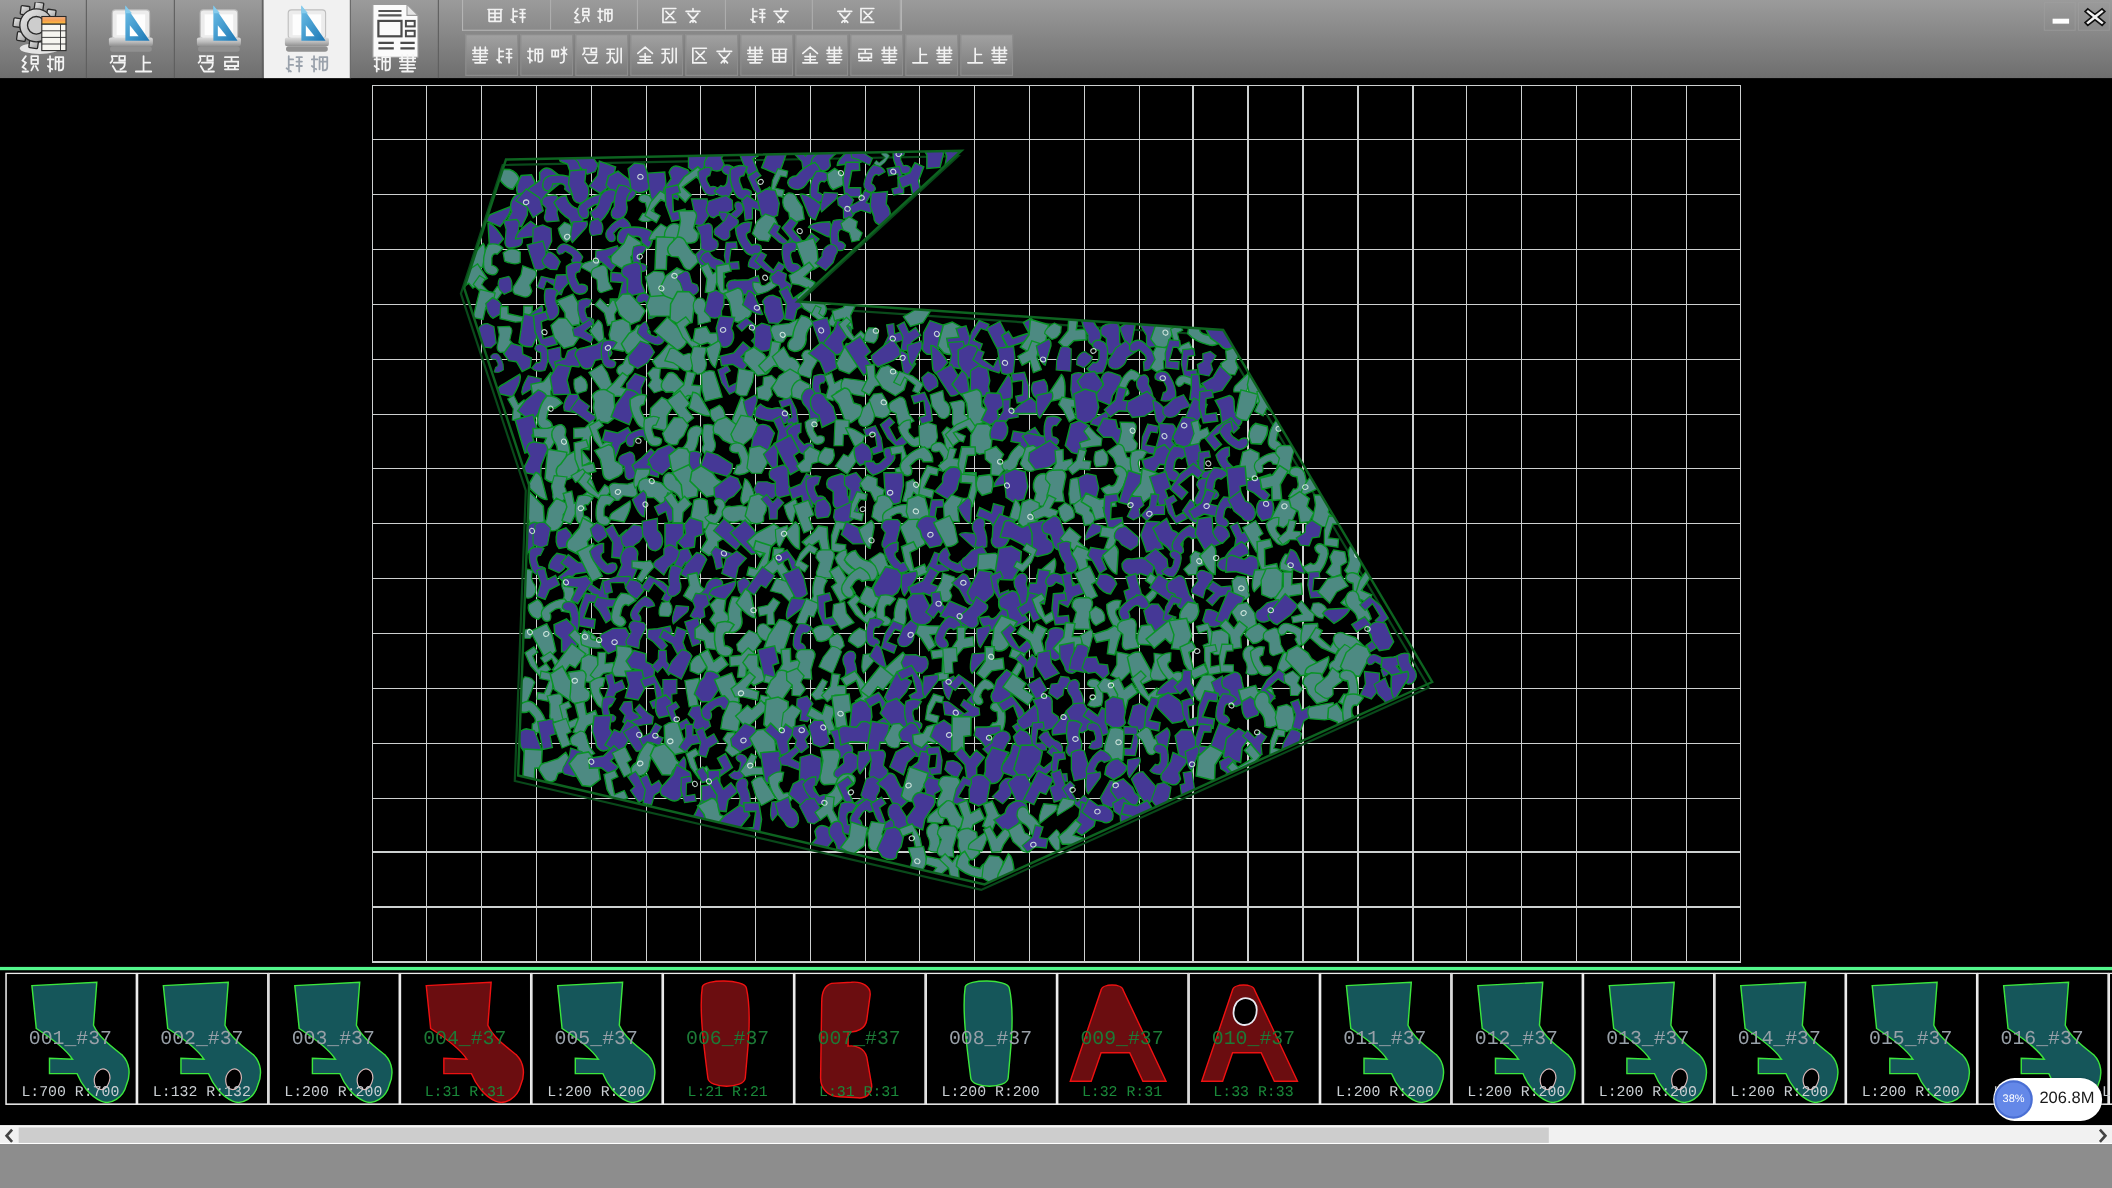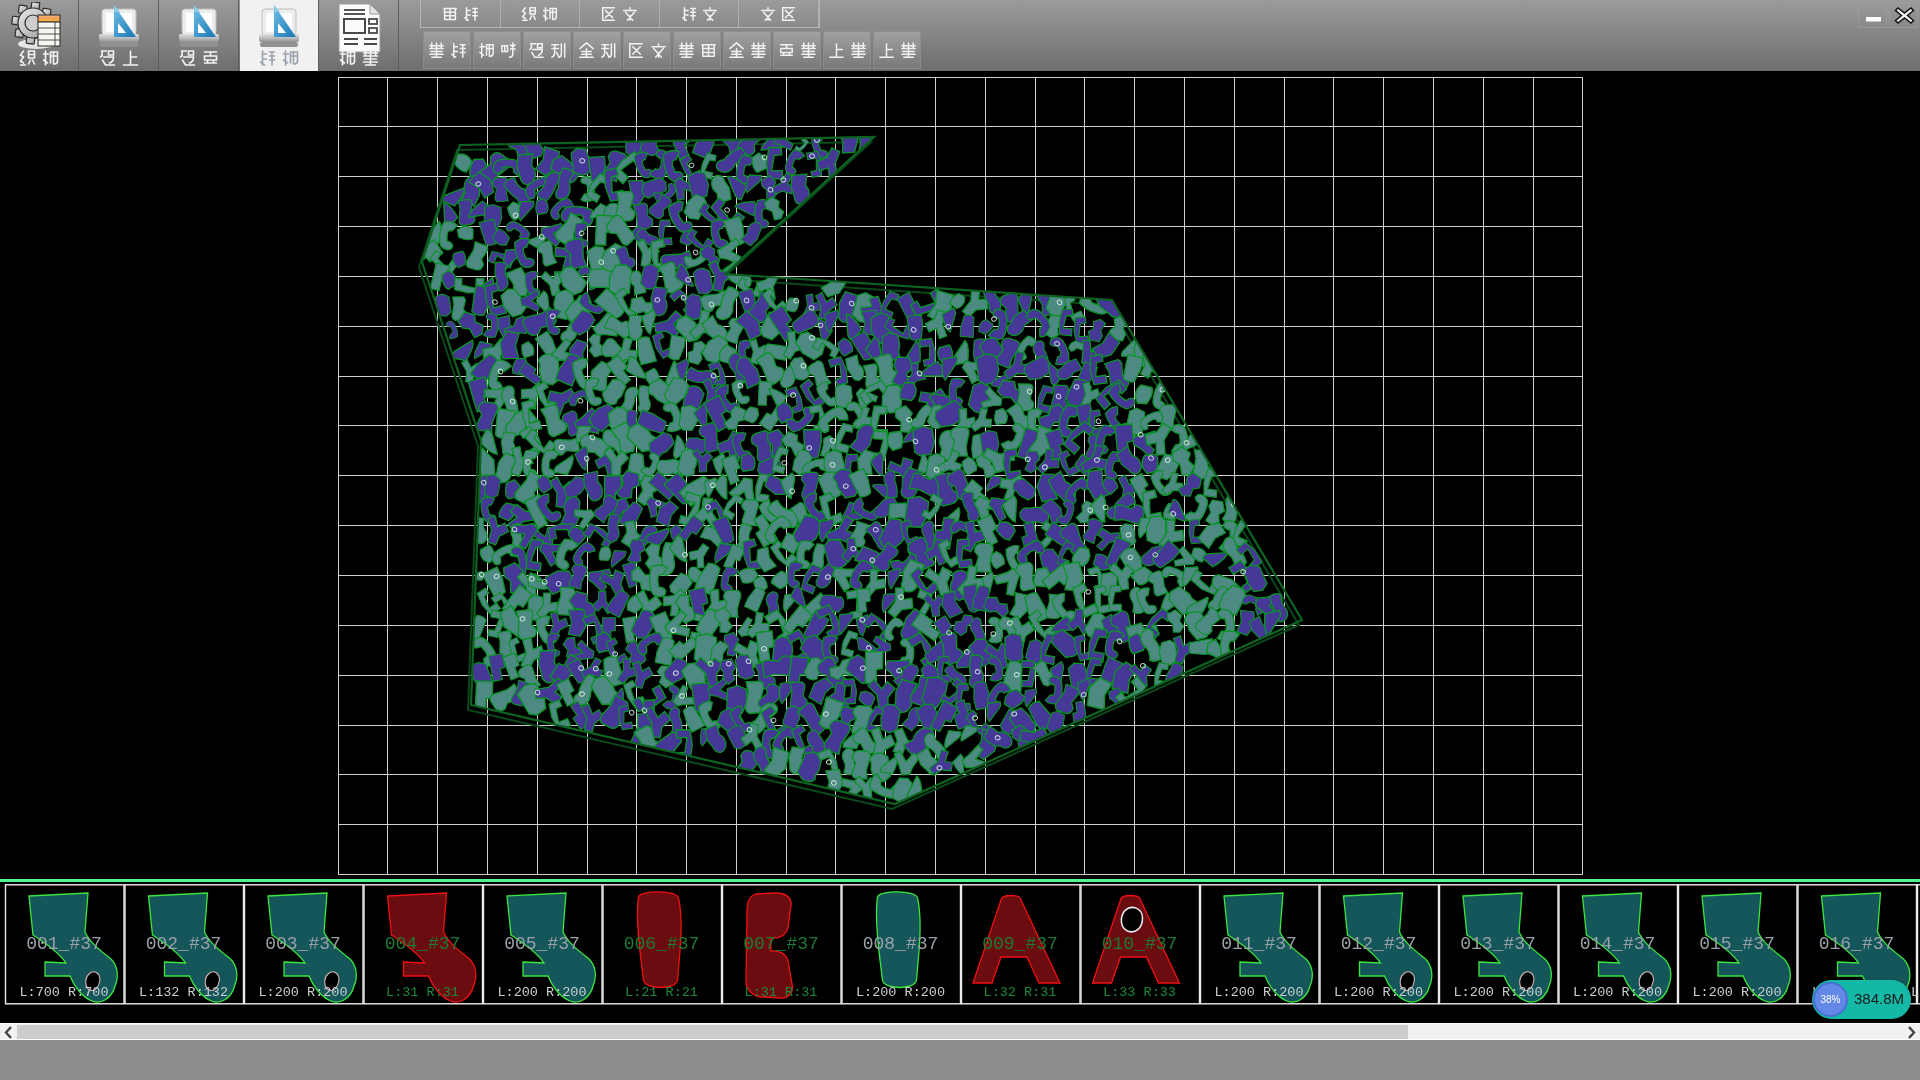--- a/index.html
+++ b/index.html
@@ -1667,15 +1667,15 @@
 <div style="position:absolute;left:0;top:1023px;width:1920px;height:17px;background:#f1f1f1;border-top:1px solid #fff;border-bottom:1px solid #fff">
 <div style="position:absolute;left:17px;top:1px;width:1391px;height:14px;background:#cdcdcd"></div>
 <svg width="14" height="15" style="position:absolute;left:2px;top:1px">
       <path d="M9,2 L4,7.5 L9,13" fill="none" stroke="#444" stroke-width="2.4"></path>
     </svg>
 <svg width="14" height="15" style="position:absolute;left:1904px;top:1px">
       <path d="M5,2 L10,7.5 L5,13" fill="none" stroke="#444" stroke-width="2.4"></path>
     </svg>
 </div>
 <div style="position:absolute;left:0;top:1040px;width:1920px;height:40px;background:#8d8d8d"></div>
-<div style="position:absolute;left:1812px;top:980px;width:99px;height:39px;background:#14b8a6;border-radius:20px;box-shadow:0 1px 3px rgba(0,0,0,0.4)">
+<div style="position:absolute;left:1812px;top:980px;width:99px;height:39px;background:#ffffff;border-radius:20px;box-shadow:0 1px 3px rgba(0,0,0,0.4)">
 <div style="position:absolute;left:1px;top:2px;width:35px;height:35px;border-radius:50%;background:#6488e8;border:2px solid #4a6fd4;color:#fff;font-size:10px;display:flex;align-items:center;justify-content:center">38%</div>
-<div style="position:absolute;left:42px;top:10px;font-size:15px;color:#1a1a1a">384.8M</div>
+<div style="position:absolute;left:42px;top:10px;font-size:15px;color:#1a1a1a">206.8M</div>
 </div>
 </body></html>

